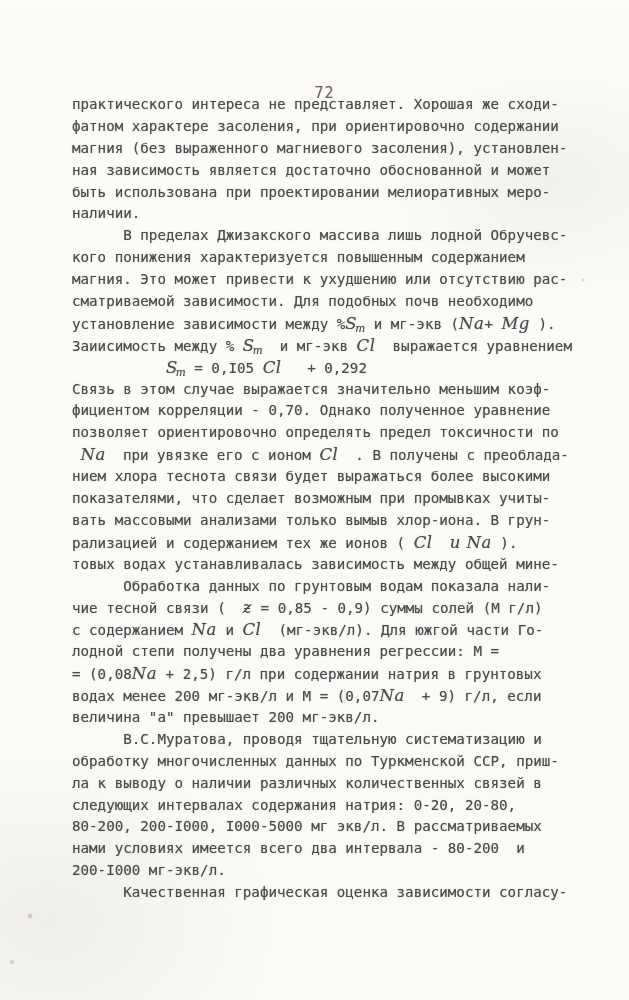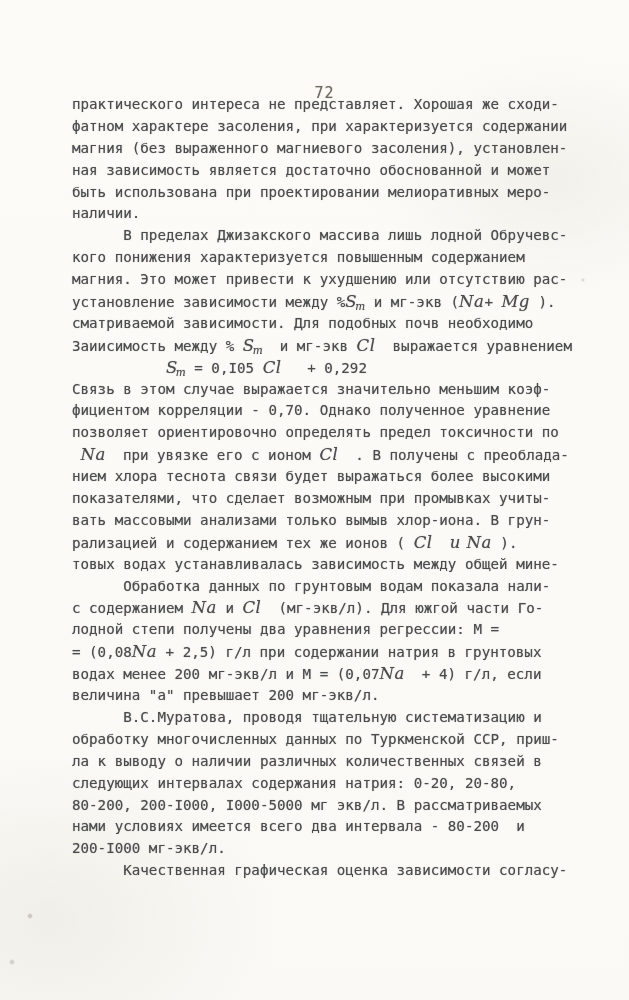--- a/index.html
+++ b/index.html
@@ -56,46 +56,47 @@
     letter-spacing:0;
   }
 </style>
 </head>
 <body>
 
 <div class="page">
   <div class="pagenum">72</div>
   <div class="text-block">
       <div class="line"><span class="tw">практического интереса не представляет. Хорошая же сходи-</span></div>
-      <div class="line"><span class="tw">фатном характере засоления, при характеризуется содержании</span></div>
+      <div class="line"><span class="tw">фатном характере засоления, при ориентировочно содержании</span></div>
       <div class="line"><span class="tw">магния (без выраженного магниевого засоления), установлен-</span></div>
       <div class="line"><span class="tw">ная зависимость является достаточно обоснованной и может</span></div>
       <div class="line"><span class="tw">быть использована при проектировании мелиоративных меро-</span></div>
       <div class="line"><span class="tw">наличии.</span></div>
       <div class="line"><span class="tw">      В пределах Джизакского массива лишь лодной Обручевс-</span></div>
       <div class="line"><span class="tw">кого понижения характеризуется повышенным содержанием</span></div>
       <div class="line"><span class="tw">магния. Это может привести к ухудшению или отсутствию рас-</span></div>
+      <div class="line"><span class="tw">сматриваемой зависимости. Для подобных почв необходимо</span></div>
       <div class="line"><span class="tw">установление зависимости между %</span><span class="hw">S</span><span class="hw sub">т</span><span class="tw"> и мг-экв (</span><span class="hw">Na</span><span class="tw">+ </span><span class="hw">Mg</span><span class="tw"> ).</span></div>
-      <div class="line"><span class="tw">сматриваемой зависимости. Для подобных почв необходимо</span></div>
       <div class="line"><span class="tw">Заиисимость между % </span><span class="hw">S</span><span class="hw sub">т</span><span class="tw">  и мг-экв </span><span class="hw">Cl</span><span class="tw">  выражается уравнением</span></div>
       <div class="line"><span class="tw">           </span><span class="hw">S</span><span class="hw sub">т</span><span class="tw"> = 0,I05 </span><span class="hw">Cl</span><span class="tw">   + 0,292</span></div>
       <div class="line"><span class="tw">Связь в этом случае выражается значительно меньшим коэф-</span></div>
       <div class="line"><span class="tw">фициентом корреляции - 0,70. Однако полученное уравнение</span></div>
       <div class="line"><span class="tw">позволяет ориентировочно определять предел токсичности по</span></div>
       <div class="line"><span class="tw"> </span><span class="hw">Na</span><span class="tw">  при увязке его с ионом </span><span class="hw">Cl</span><span class="tw">  . В получены с преоблада-</span></div>
       <div class="line"><span class="tw">нием хлора теснота связи будет выражаться более высокими</span></div>
       <div class="line"><span class="tw">показателями, что сделает возможным при промывках учиты-</span></div>
       <div class="line"><span class="tw">вать массовыми анализами только вымыв хлор-иона. В грун-</span></div>
       <div class="line"><span class="tw">рализацией и содержанием тех же ионов ( </span><span class="hw">Cl</span><span class="tw">  </span><span class="hw">и Na</span><span class="tw"> ).</span></div>
       <div class="line"><span class="tw">товых водах устанавливалась зависимость между общей мине-</span></div>
       <div class="line"><span class="tw">      Обработка данных по грунтовым водам показала нали-</span></div>
+      <div class="line"><span class="tw">чие тесной связи (  </span><span class="hw">ƶ</span><span class="tw"> = 0,85 - 0,9) суммы солей (М г/л)</span></div>
       <div class="line"><span class="tw">с содержанием </span><span class="hw">Na</span><span class="tw"> и </span><span class="hw">Cl</span><span class="tw">  (мг-экв/л). Для южгой части Го-</span></div>
       <div class="line"><span class="tw">лодной степи получены два уравнения регрессии: М =</span></div>
       <div class="line"><span class="tw">= (0,08</span><span class="hw">Na</span><span class="tw"> + 2,5) г/л при содержании натрия в грунтовых</span></div>
-      <div class="line"><span class="tw">водах менее 200 мг-экв/л и М = (0,07</span><span class="hw">Na</span><span class="tw">  + 4) г/л, если</span></div>
+      <div class="line"><span class="tw">водах менее 200 мг-экв/л и М = (0,07</span><span class="hw">Na</span><span class="tw">  + 9) г/л, если</span></div>
       <div class="line"><span class="tw">величина "а" превышает 200 мг-экв/л.</span></div>
       <div class="line"><span class="tw">      В.С.Муратова, проводя тщательную систематизацию и</span></div>
       <div class="line"><span class="tw">обработку многочисленных данных по Туркменской ССР, приш-</span></div>
       <div class="line"><span class="tw">ла к выводу о наличии различных количественных связей в</span></div>
       <div class="line"><span class="tw">следующих интервалах содержания натрия: 0-20, 20-80,</span></div>
       <div class="line"><span class="tw">80-200, 200-I000, I000-5000 мг экв/л. В рассматриваемых</span></div>
       <div class="line"><span class="tw">нами условиях имеется всего два интервала - 80-200  и</span></div>
       <div class="line"><span class="tw">200-I000 мг-экв/л.</span></div>
       <div class="line"><span class="tw">      Качественная графическая оценка зависимости согласу-</span></div>
     </div>

